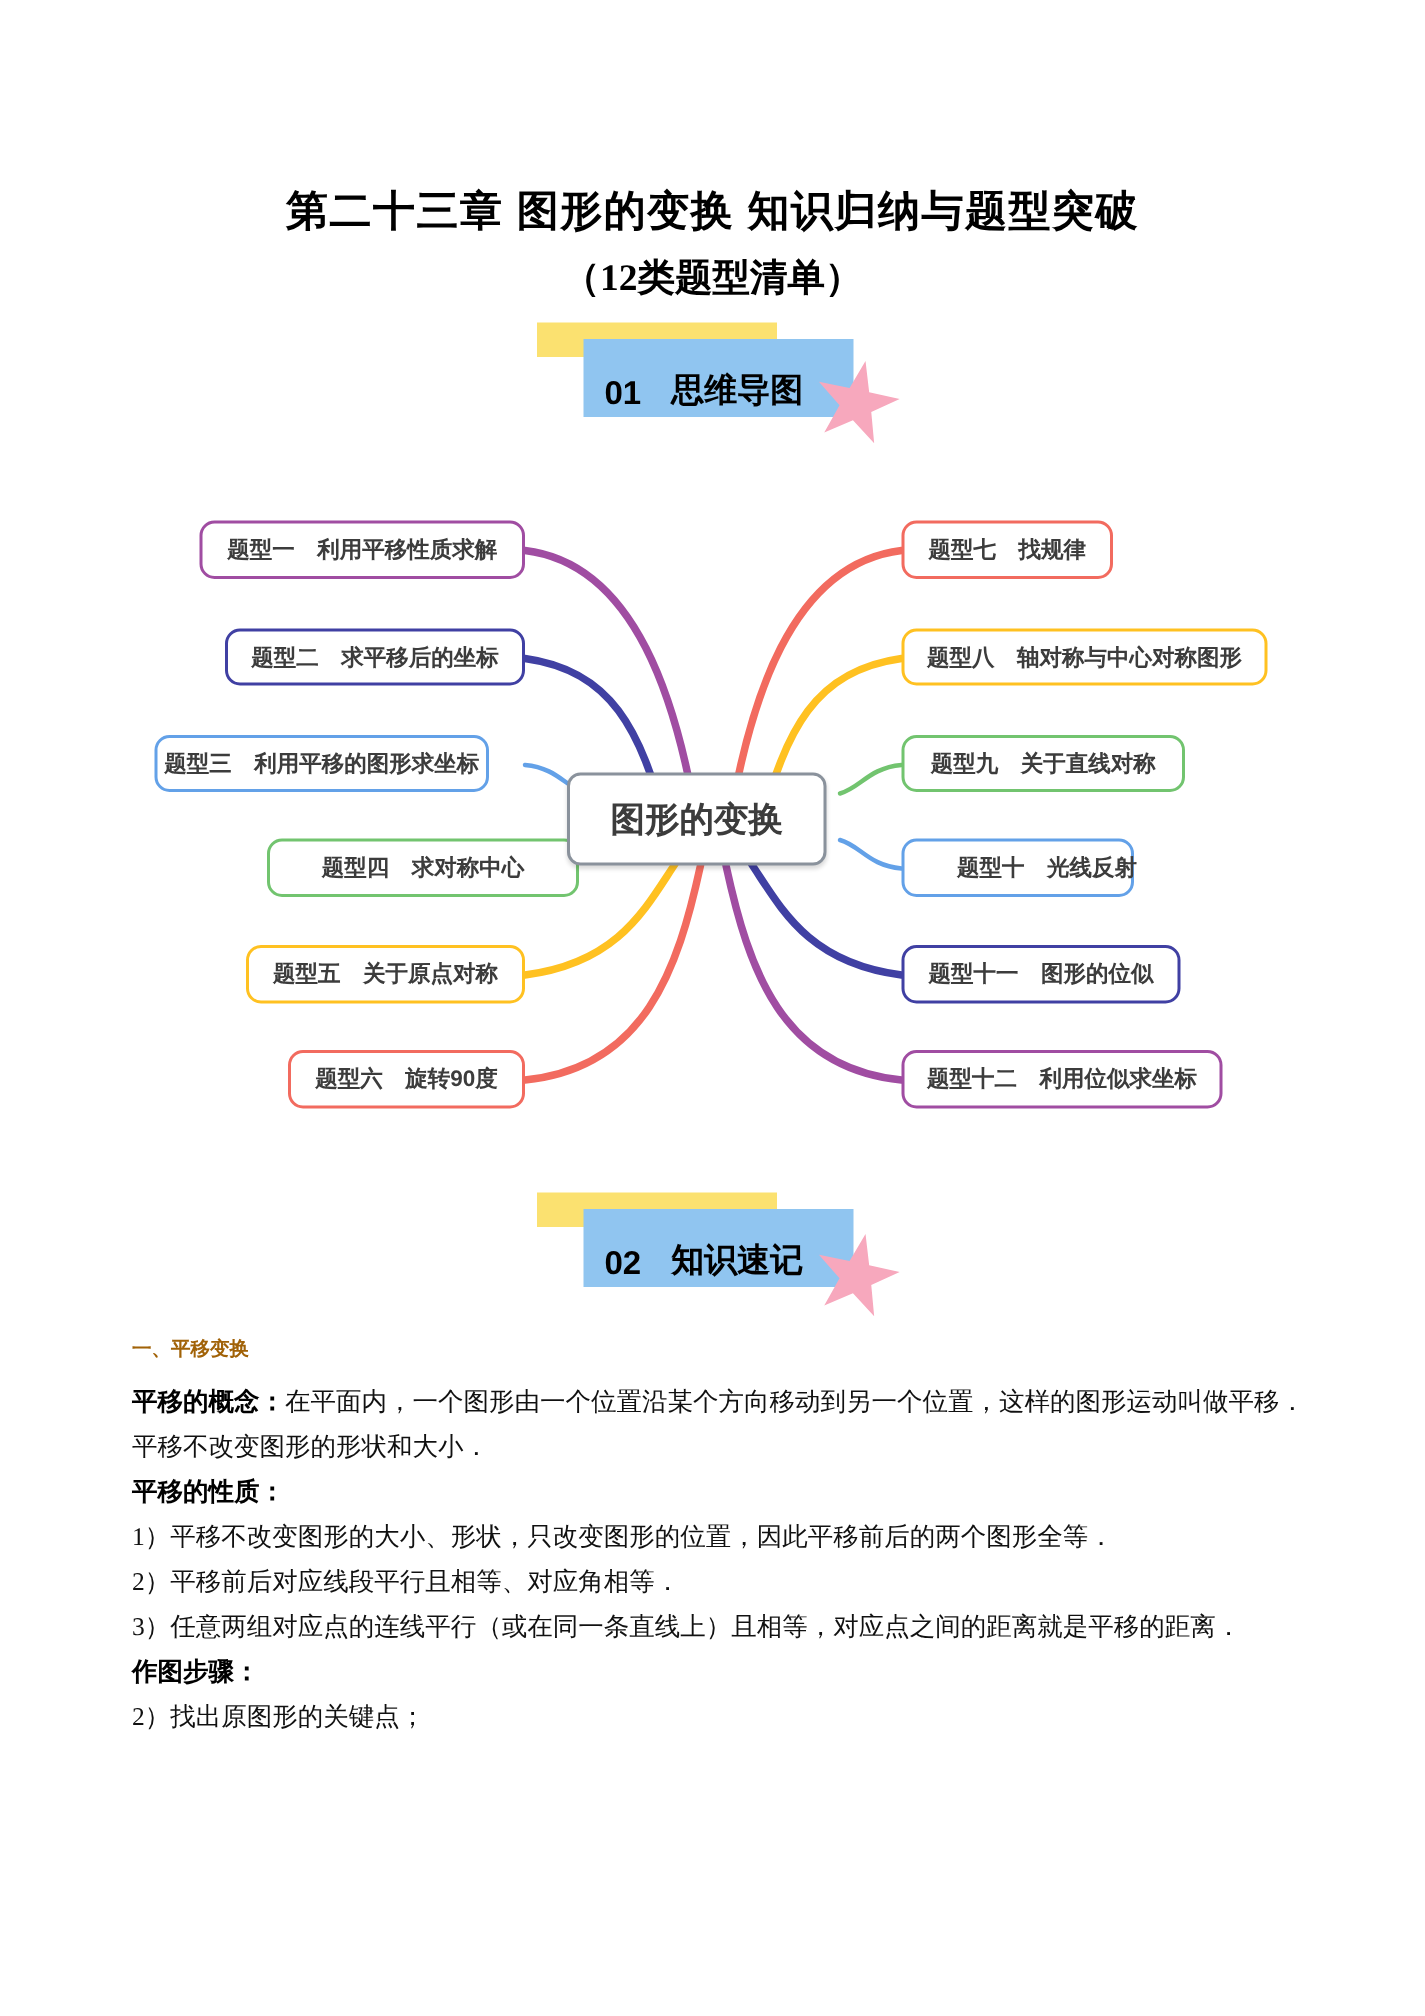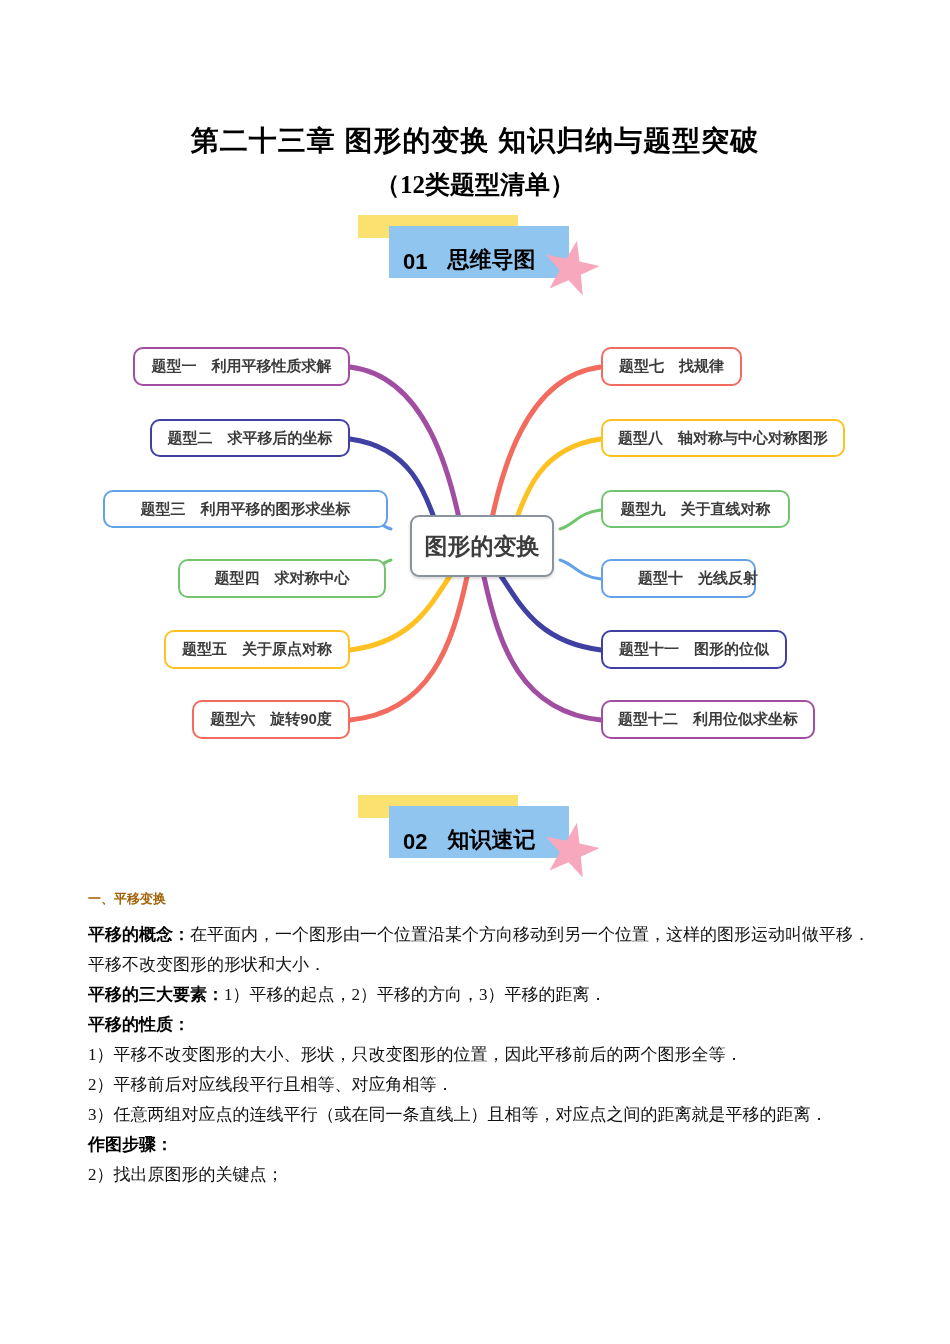--- a/index.html
+++ b/index.html
@@ -95,34 +95,34 @@
     <path d="M601,720 C521,712 499,646 484,577" stroke="#A04DA2" stroke-width="5"></path>
   </g>
 </svg>
 
 <div class="mnode c-purple" style="left:133px;top:347px;width:217px;height:39px;">
   <span>题型一　利用平移性质求解</span>
 </div>
 <div class="mnode c-indigo" style="left:150px;top:419px;width:200px;height:38px;">
   <span>题型二　求平移后的坐标</span>
 </div>
-<div class="mnode c-blue" style="left:103px;top:490px;width:285px;height:38px;">
+<div class="mnode c-blue" style="left:103px;top:490px;width:223px;height:38px;">
   <span>题型三　利用平移的图形求坐标</span>
 </div>
 <div class="mnode c-green" style="left:178px;top:559px;width:208px;height:39px;">
   <span>题型四　求对称中心</span>
 </div>
 <div class="mnode c-yellow" style="left:164px;top:630px;width:186px;height:39px;">
   <span>题型五　关于原点对称</span>
 </div>
 <div class="mnode c-red" style="left:192px;top:700px;width:158px;height:39px;">
   <span>题型六　旋转90度</span>
 </div>
 
-<div class="mnode mnode-center" style="left:410px;top:515px;width:144px;height:62px;font-family:Liberation Mono, monospace;">
+<div class="mnode mnode-center" style="left:378px;top:515px;width:173px;height:62px;font-family:Liberation Mono, monospace;">
   <span>图形的变换</span>
 </div>
 
 <div class="mnode c-red" style="left:601px;top:347px;width:141px;height:39px;">
   <span>题型七　找规律</span>
 </div>
 <div class="mnode c-yellow" style="left:601px;top:419px;width:244px;height:38px;">
   <span>题型八　轴对称与中心对称图形</span>
 </div>
 <div class="mnode c-green" style="left:601px;top:490px;width:189px;height:38px;">
@@ -145,20 +145,19 @@
 </div>
 <svg class="abs star-svg" style="left:540px;top:819px;" viewBox="0 0 60 60">
   <g transform="translate(30,31) rotate(12)">
     <path d="M0,-28 L6.47,-8.9 L26.63,-8.65 L10.46,3.4 L16.46,22.65 L0,11 L-16.46,22.65 L-10.46,3.4 L-26.63,-8.65 L-6.47,-8.9 Z" fill="#F7A8BD"></path>
   </g>
 </svg>
 
 <div class="abs knowledge">
   <h3>一、平移变换</h3>
   <p><b>平移的概念：</b><span>在平面内，一个图形由一个位置沿某个方向移动到另一个位置，这样的图形运动叫做平移．平移不改变图形的形状和大小．</span></p>
-  <p><b>平移的三大要素：</b><span>1）平移的起点，2）平移的方向，3）平移的距离．</span></p>
   <p><b>平移的性质：</b><span></span></p>
   <p><b></b><span>1）平移不改变图形的大小、形状，只改变图形的位置，因此平移前后的两个图形全等．</span></p>
   <p><b></b><span>2）平移前后对应线段平行且相等、对应角相等．</span></p>
   <p><b></b><span>3）任意两组对应点的连线平行（或在同一条直线上）且相等，对应点之间的距离就是平移的距离．</span></p>
   <p><b>作图步骤：</b><span></span></p>
   <p><b></b><span>2）找出原图形的关键点；</span></p>
 </div>
 
 </body></html>

